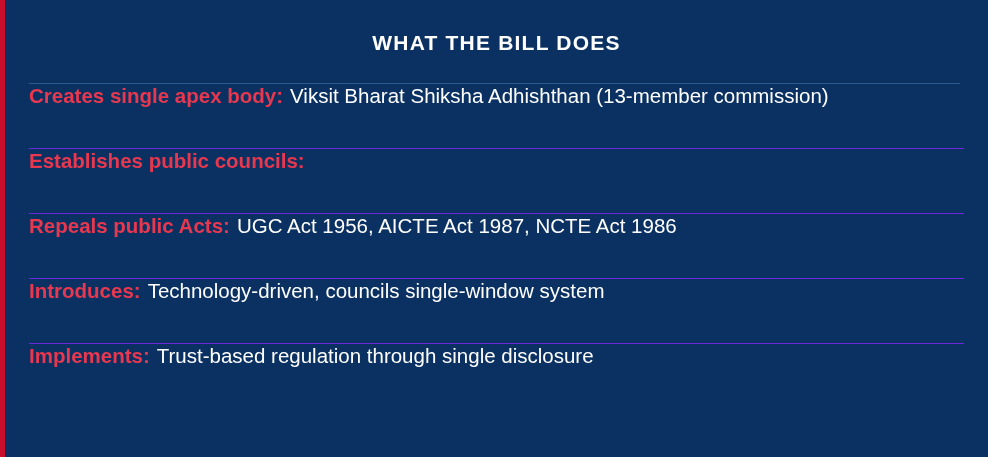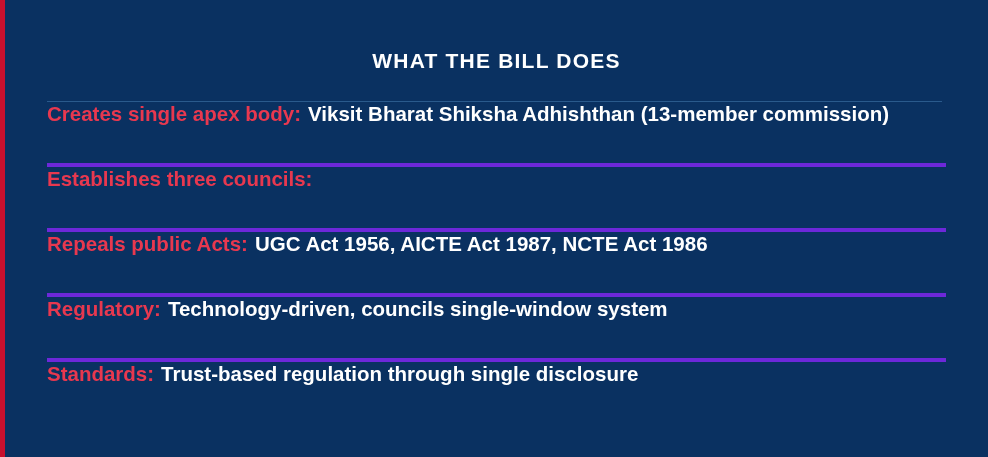--- a/index.html
+++ b/index.html
@@ -13,21 +13,21 @@
     font-family: "Liberation Sans", sans-serif;
     overflow: hidden;
   }
   .panel {
     position: relative;
     width: 988px;
     height: 457px;
     background: #0a3161;
     box-sizing: border-box;
     border-left: 5px solid #c8102e;
-    padding: 18px;
+    padding: 0;
   }
   .title {
     text-align: center;
     color: #ffffff;
     font-size: 21px;
     font-weight: bold;
     letter-spacing: 1.2px;
     padding-top: 28px;
     padding-bottom: 0;
     line-height: 30px;
@@ -39,68 +39,68 @@
   }
   .rows {
     padding: 0 24px 0 24px;
   }
   .row {
     display: flex;
     align-items: baseline;
     flex-wrap: nowrap;
     padding: 0;
     height: 65px;
-    border-bottom: 4px solid #6d28d9;
+    border-bottom: 1px solid #6d28d9;
     box-sizing: border-box;
   }
   .row:last-child {
     border-bottom: none;
   }
   .row-label {
     color: #e8384f;
     font-size: 20.5px;
     font-weight: bold;
     white-space: nowrap;
     padding-right: 7px;
   }
   .row-text {
     color: #ffffff;
     font-size: 20.5px;
-    font-weight: bold;
+    font-weight: normal;
     white-space: nowrap;
   }
 </style>
 </head>
 <body>
 
 <div class="panel">
 
   <div class="title">WHAT THE BILL DOES</div>
   <div class="title-rule"></div>
 
   <div class="rows">
 
     <div class="row">
       <span class="row-label">Creates single apex body:</span>
       <span class="row-text">Viksit Bharat Shiksha Adhishthan (13-member commission)</span>
     </div>
 
     <div class="row">
-      <span class="row-label">Establishes three councils:</span>
+      <span class="row-label">Establishes public councils:</span>
     </div>
 
     <div class="row">
       <span class="row-label">Repeals public Acts:</span>
       <span class="row-text">UGC Act 1956, AICTE Act 1987, NCTE Act 1986</span>
     </div>
 
     <div class="row">
-      <span class="row-label">Regulatory:</span>
+      <span class="row-label">Introduces:</span>
       <span class="row-text">Technology-driven, councils single-window system</span>
     </div>
 
     <div class="row">
-      <span class="row-label">Standards:</span>
+      <span class="row-label">Implements:</span>
       <span class="row-text">Trust-based regulation through single disclosure</span>
     </div>
 
   </div>
 </div>
 
 </body></html>

